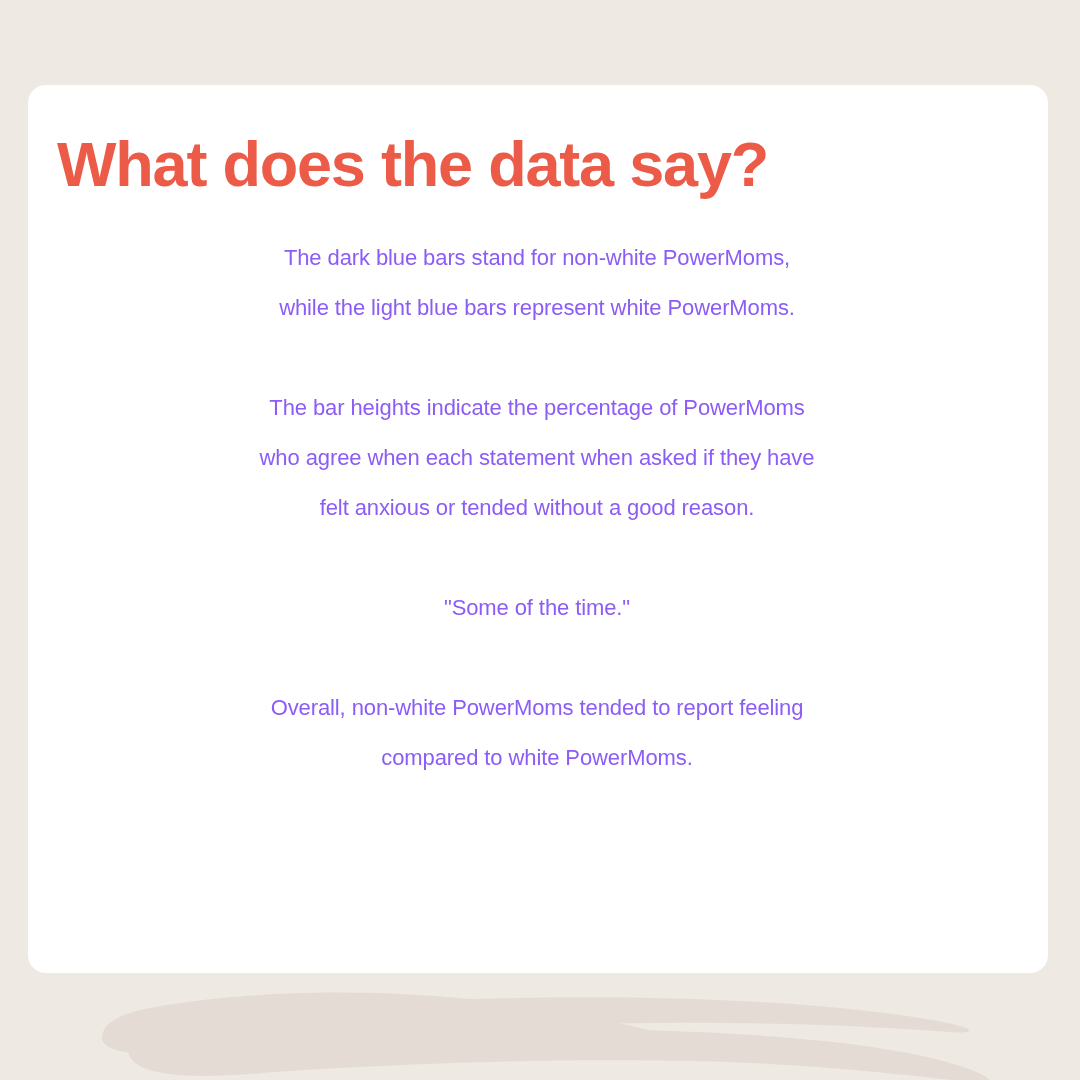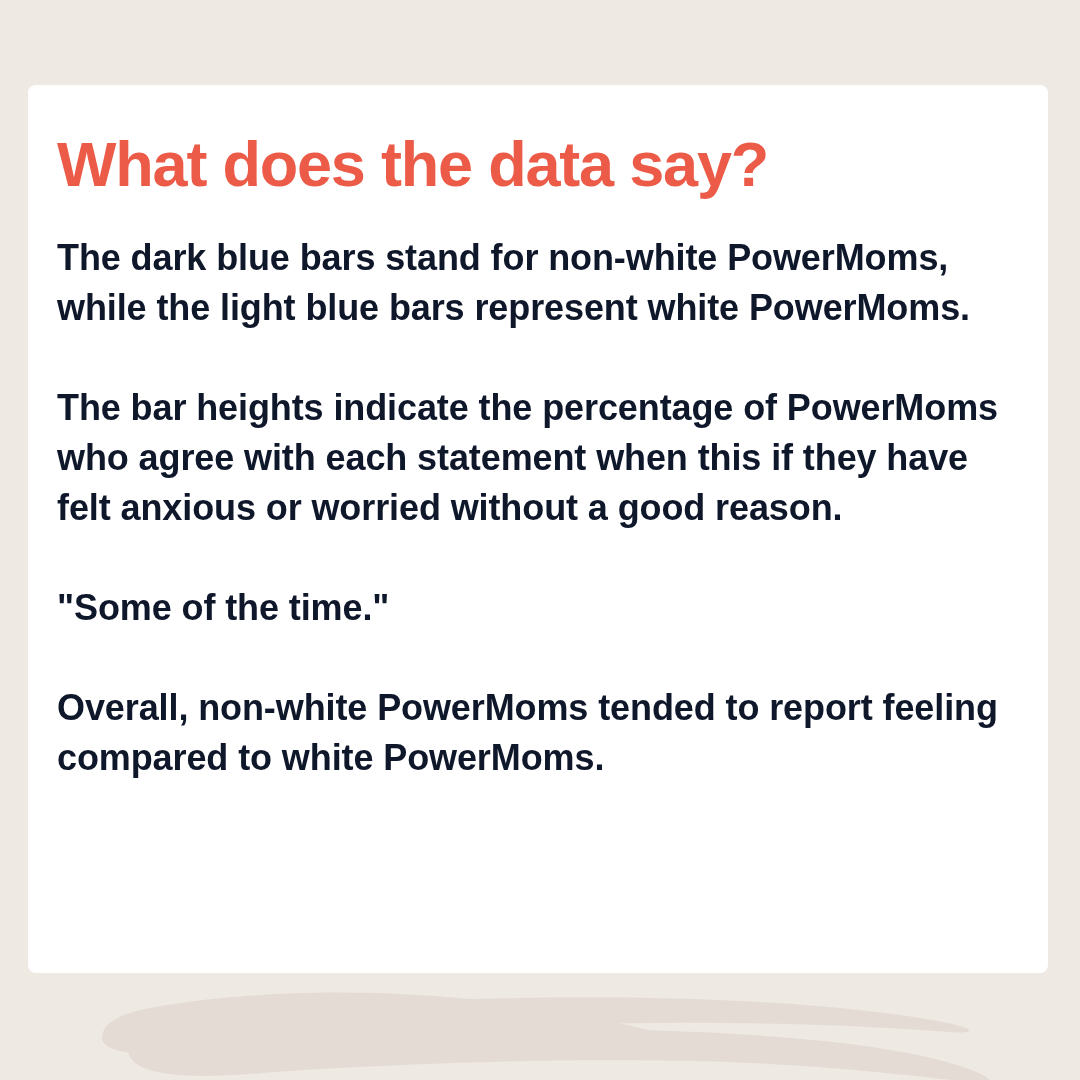--- a/index.html
+++ b/index.html
@@ -33,24 +33,25 @@
   }
 
   
   #card {
     position: absolute;
     left: 28px;
     top: 85px;
     width: 1020px;
     height: 888px;
     background: #FFFFFF;
-    border-radius: 8px;
+    border-radius: 18px;
     box-sizing: border-box;
     padding: 0;
     overflow: hidden;
+    text-align: center;
   }
 
   #card-inner {
     position: absolute;
     left: 29px;
     top: 0;
     right: 24px;
   }
 
   #headline {
@@ -65,23 +66,23 @@
     letter-spacing: -1.2px;
     line-height: 1.0;
     white-space: nowrap;
   }
 
   #body-copy {
     position: absolute;
     left: 0;
     top: 148px;
     width: 960px;
-    color: #0f172a;
-    font-size: 36px;
-    font-weight: 700;
+    color: #8b5cf6;
+    font-size: 22px;
+    font-weight: 400;
     line-height: 50px;
     letter-spacing: -0.1px;
   }
 
   .para {
     margin: 0 0 50px 0;
     padding: 0;
   }
   .para:last-child {
     margin-bottom: 13px;
@@ -128,22 +129,22 @@
 
       <div id="body-copy">
 
         <p class="para">
           <span class="line">The dark blue bars stand for non-white PowerMoms,</span>
           <span class="line">while the light blue bars represent white PowerMoms.</span>
         </p>
 
         <p class="para">
           <span class="line">The bar heights indicate the percentage of PowerMoms</span>
-          <span class="line">who agree with each statement when this if they have</span>
-          <span class="line">felt anxious or worried without a good reason.</span>
+          <span class="line">who agree when each statement when asked if they have</span>
+          <span class="line">felt anxious or tended without a good reason.</span>
         </p>
 
         <p class="para">
           <span class="line">"Some of the time."</span>
         </p>
 
         <p class="para">
           <span class="line">Overall, non-white PowerMoms tended to report feeling</span>
           <span class="line">compared to white PowerMoms.</span>
         </p>

